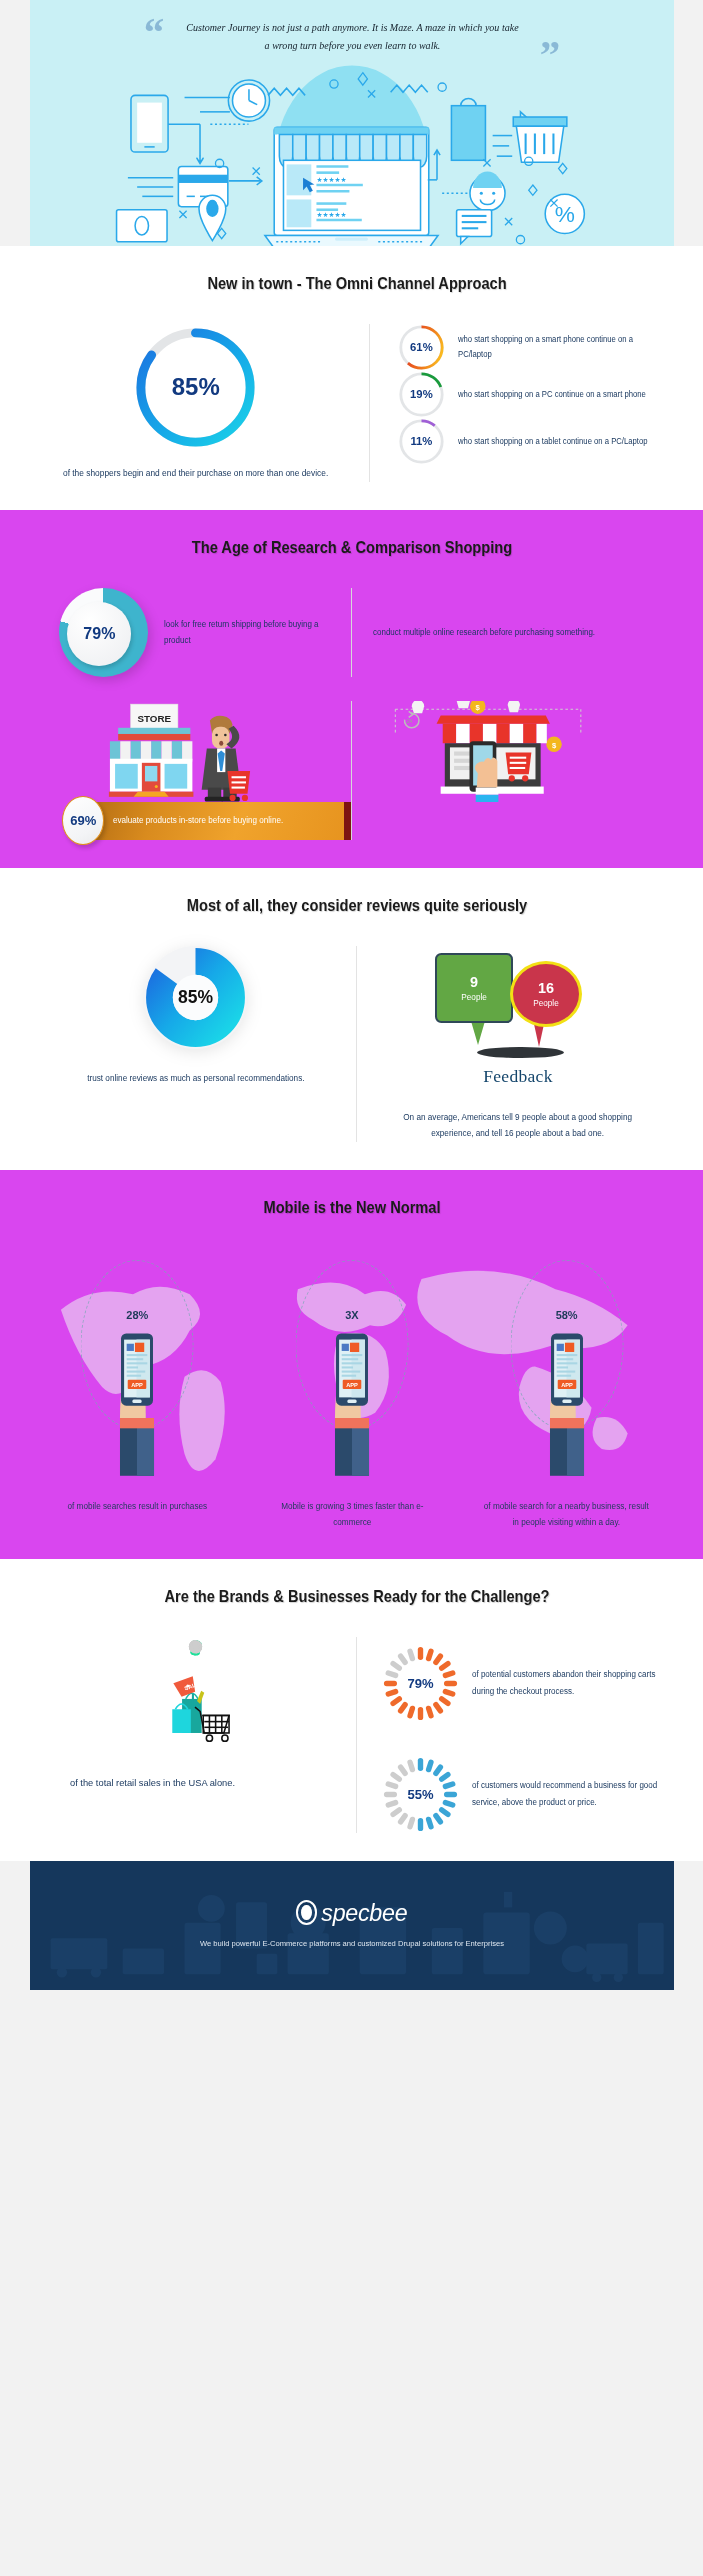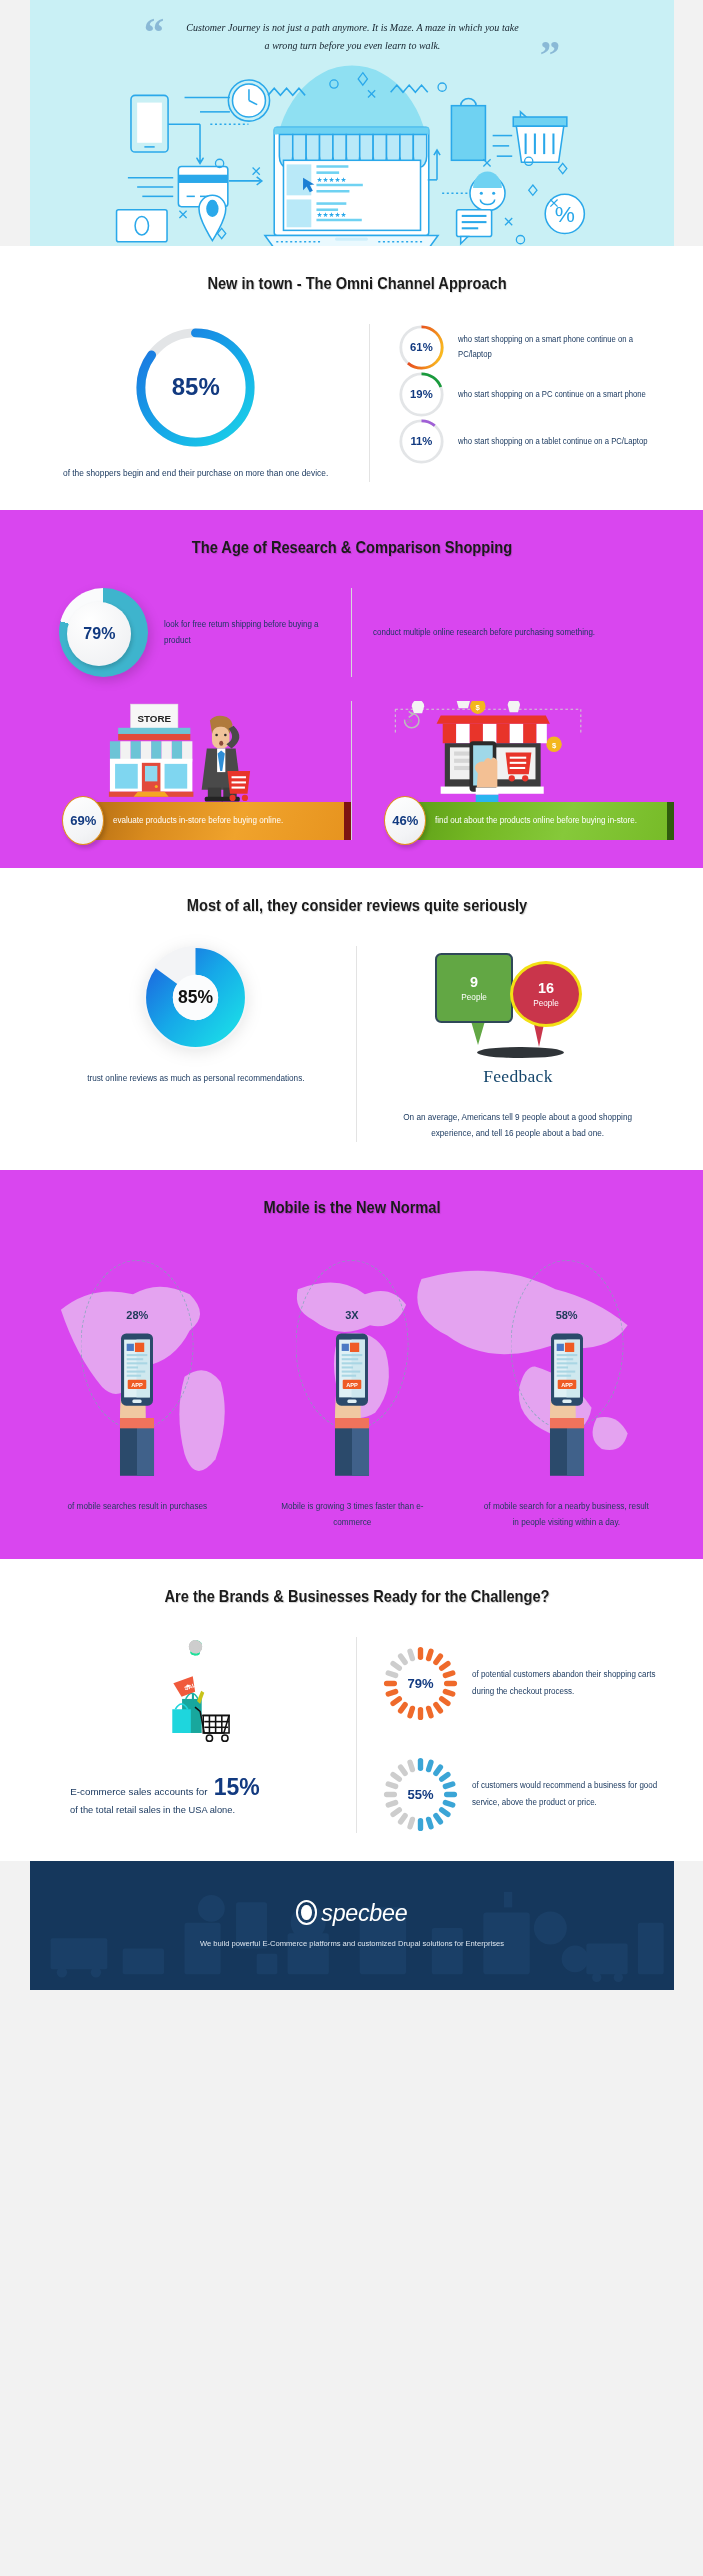--- a/index.html
+++ b/index.html
@@ -517,27 +517,20 @@
               <path d="M266 100 h50 l-5 42 h-40z" fill="#e8342a"></path>
               <g stroke="#fff" stroke-width="4">
                   <line x1="274" y1="110" x2="306" y2="110"></line>
                  <line x1="274" y1="120" x2="306" y2="120"></line>
                   <line x1="274" y1="130" x2="304" y2="130"></line>
                 </g>
               <circle cx="278" cy="150" r="6" fill="#e8342a"></circle>
                 <circle cx="304" cy="150" r="6" fill="#e8342a"></circle>
             </svg>
           </div>
-          <div class="banner">
-            <div class="banner-bar green">
-              <span class="banner-fold green"></span>
-            </div>
-            <div class="banner-oval">46%</div>
-            <div class="banner-text">find out about the products online before buying in-store.</div>
-          </div>
         </div>
       </div>
     </div>
   </div>
 
   <div class="sec white">
     <div class="wrap">
       <div class="sec-title">Most of all, they consider reviews quite seriously</div>
       <div class="reviews">
         <div class="rev-col left">
@@ -739,24 +732,20 @@
                   <line x1="164" y1="152" x2="164" y2="186"></line>
                 <line x1="176" y1="152" x2="176" y2="186"></line>
                 <line x1="142" y1="164" x2="190" y2="164"></line>
                   <line x1="142" y1="175" x2="188" y2="175"></line>
                 <circle cx="152" cy="196" r="6"></circle>
                   <circle cx="182" cy="196" r="6"></circle>
               </g>
             </svg>
           </div>
           <div class="br-bottom">
-            <div class="br-line1">
-              <span>E-commerce sales accounts for</span>
-              <span class="br-big">15%</span>
-            </div>
             <div class="br-line2">of the total retail sales in the USA alone.</div>
           </div>
         </div>
 
         <div class="br-right">
           <div class="br-stat">
             <div class="dash-small">
               <svg viewBox="0 0 100 100" width="77" height="77">
                 <g stroke-linecap="round" stroke-width="7">
                   <g stroke="#cdcdcd">

